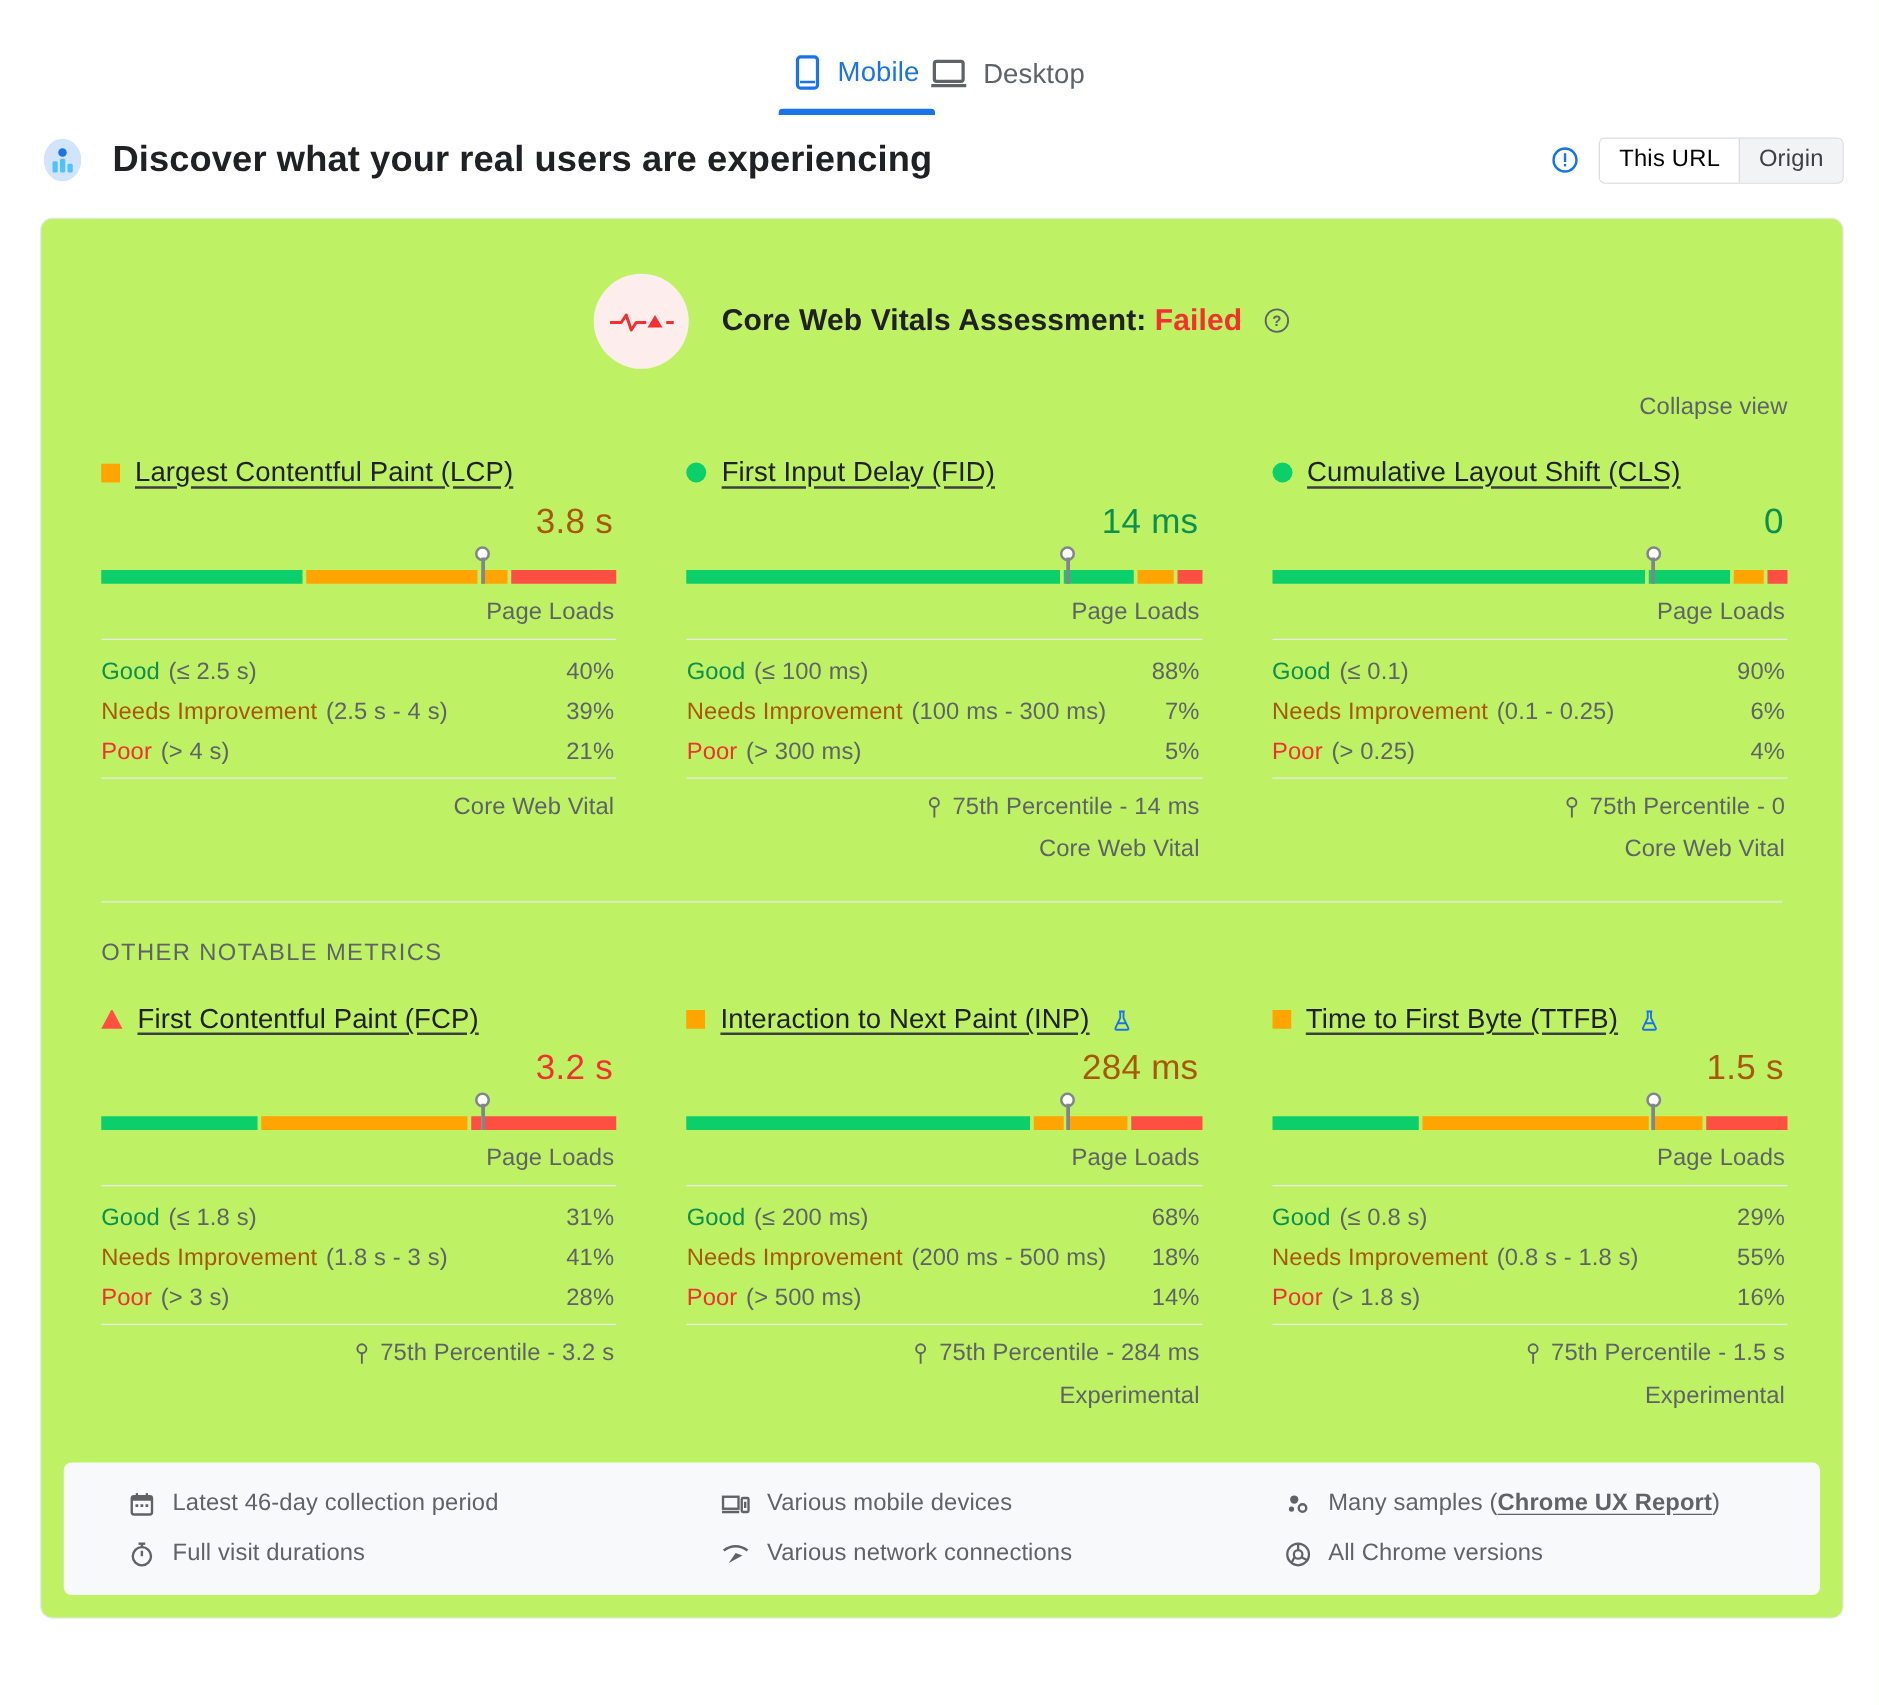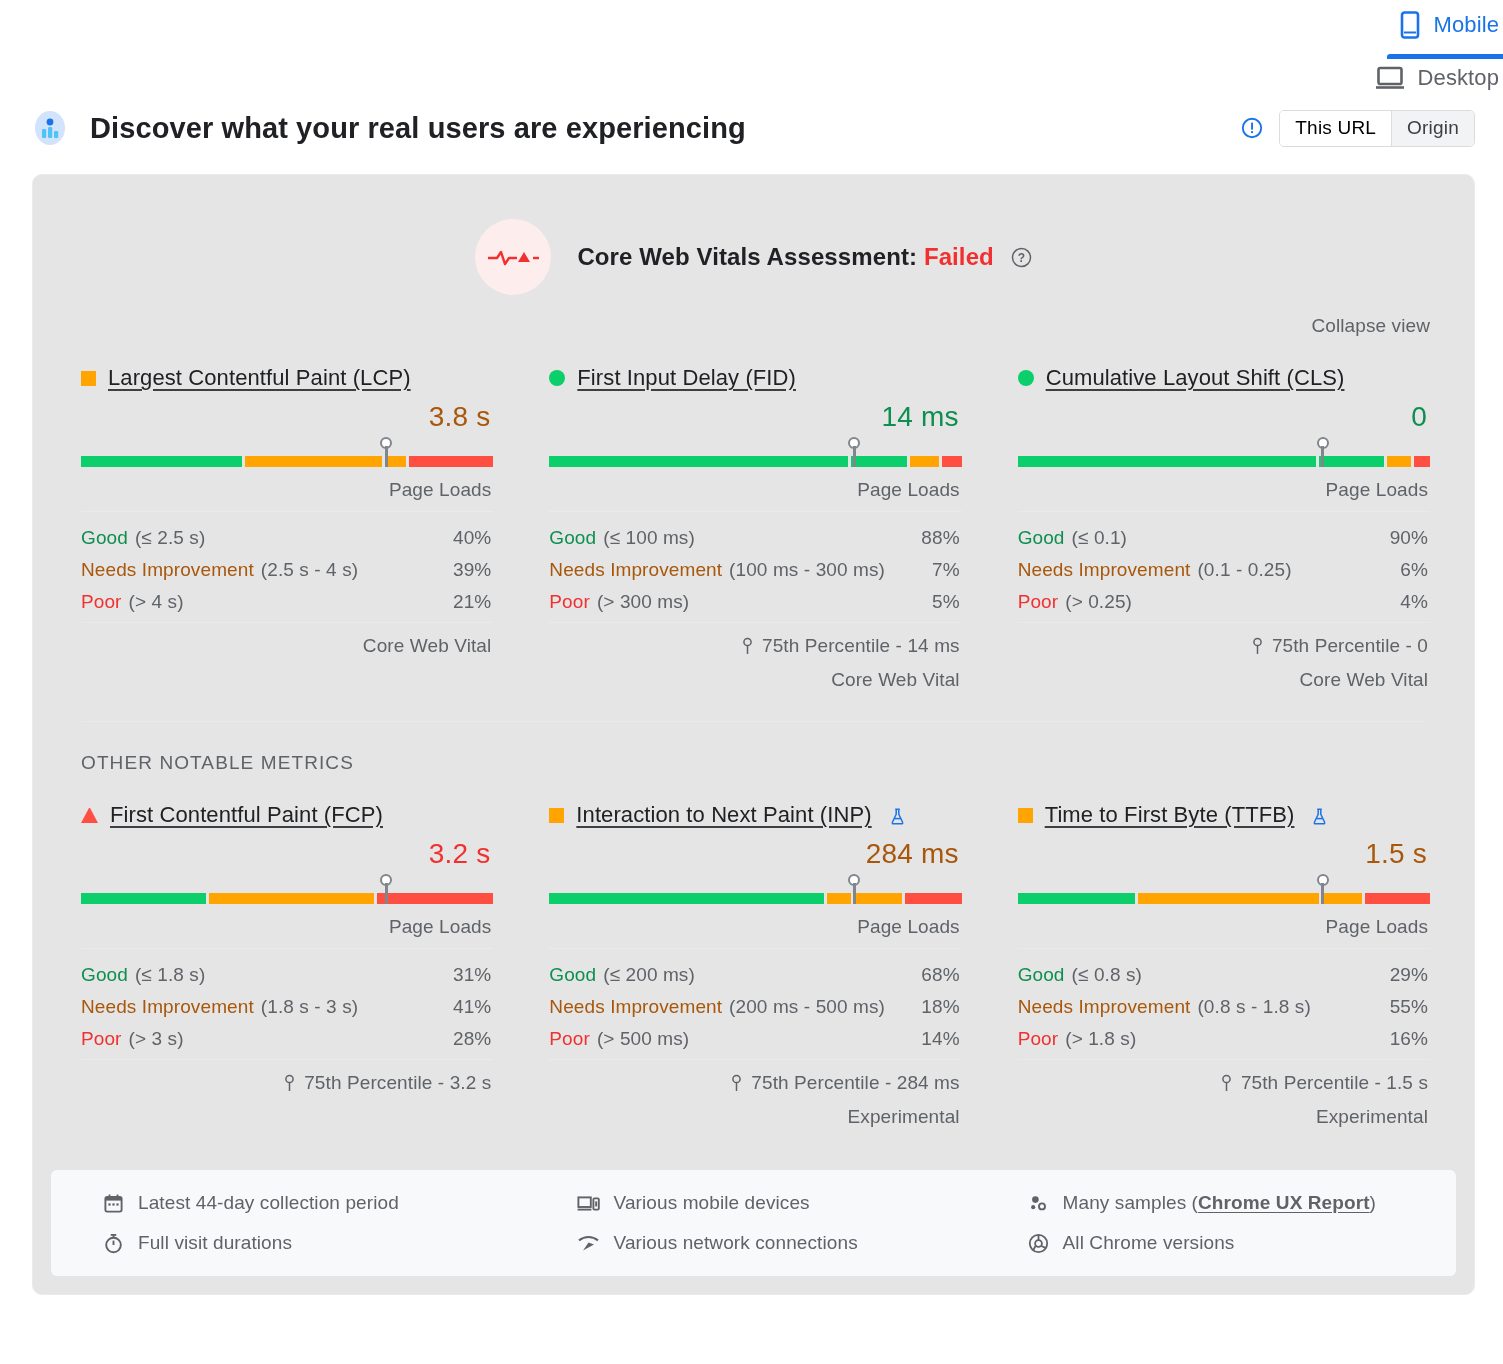--- a/index.html
+++ b/index.html
@@ -9,21 +9,21 @@
     background: #ffffff;
     font-family: "Liberation Sans", sans-serif;
     color: #202124;
     -webkit-font-smoothing: antialiased;
   }
   .page { position: relative; width: 1503px; height: 1364px; overflow: hidden; }
 
   
   .tabs {
     display: flex; justify-content: center; align-items: flex-end;
-    height: 92px; padding-top: 24px; flex-direction: column;
+    height: 92px; padding-top: 24px;
   }
   .tab {
     display: flex; align-items: center; gap: 13px;
     padding: 6px 4px 20px 4px;
     font-size: 22px; letter-spacing: .1px;
     cursor: pointer; position: relative;
   }
   .tab.active { color: #1a73e8; }
   .tab.inactive { color: #5f6368; }
   .tab.active::after {
@@ -53,21 +53,21 @@
     display: flex; align-items: center; padding: 0 15px; cursor: pointer;
     letter-spacing: .2px;
   }
   .seg .seg-disabled { color: #000000; background: #fff; cursor: default; }
   .seg .seg-selected { color: #3c4043; background: #f1f3f4; border-left: 1px solid #dadce0; }
 
   
   .card {
     margin: 10px 28px 0 32px;
     border: 1px solid #e8eaed; border-radius: 10px;
-    background: #e5e5e5; overflow: hidden;
+    background: #bef264; overflow: hidden;
   }
 
   
   .assessment {
     display: flex; align-items: center; justify-content: center;
     gap: 26px; padding: 44px 0 6px 0;
   }
   .cwv-badge {
     width: 76px; height: 76px; border-radius: 50%;
     background: #fdeeed; display: flex; align-items: center; justify-content: center;
@@ -541,21 +541,21 @@
               <rect x="2.4" y="4" width="16.2" height="14.6" rx="1.8" fill="none" stroke="#5f6368" stroke-width="1.9"></rect>
               <rect x="2.4" y="4" width="16.2" height="3.6" fill="#5f6368"></rect>
               <rect x="5.6" y="1.5" width="1.8" height="3.6" fill="#5f6368"></rect>
               <rect x="13.6" y="1.5" width="1.8" height="3.6" fill="#5f6368"></rect>
               <rect x="5.4" y="10.4" width="2.2" height="2.2" fill="#5f6368"></rect>
               <rect x="9.4" y="10.4" width="2.2" height="2.2" fill="#5f6368"></rect>
               <rect x="13.4" y="10.4" width="2.2" height="2.2" fill="#5f6368"></rect>
             </svg>
           </span>
           <span style="display:flex;align-items:center;gap:0">
-            <span>Latest 44-day collection period</span>
+            <span>Latest 46-day collection period</span>
           </span>
         </div>
         <div class="meta">
           <span>
             <svg width="23" height="21" viewBox="0 0 23 21">
               <rect x="1.4" y="4.4" width="12.4" height="9.6" fill="none" stroke="#5f6368" stroke-width="1.9"></rect>
               <line x1="0.6" y1="16.6" x2="14.4" y2="16.6" stroke="#5f6368" stroke-width="1.9"></line>
               <rect x="16.4" y="5.4" width="5.4" height="11.2" rx="1" fill="none" stroke="#5f6368" stroke-width="1.9"></rect>
               <rect x="18.2" y="8.4" width="1.9" height="5" fill="#5f6368"></rect>
             </svg>

